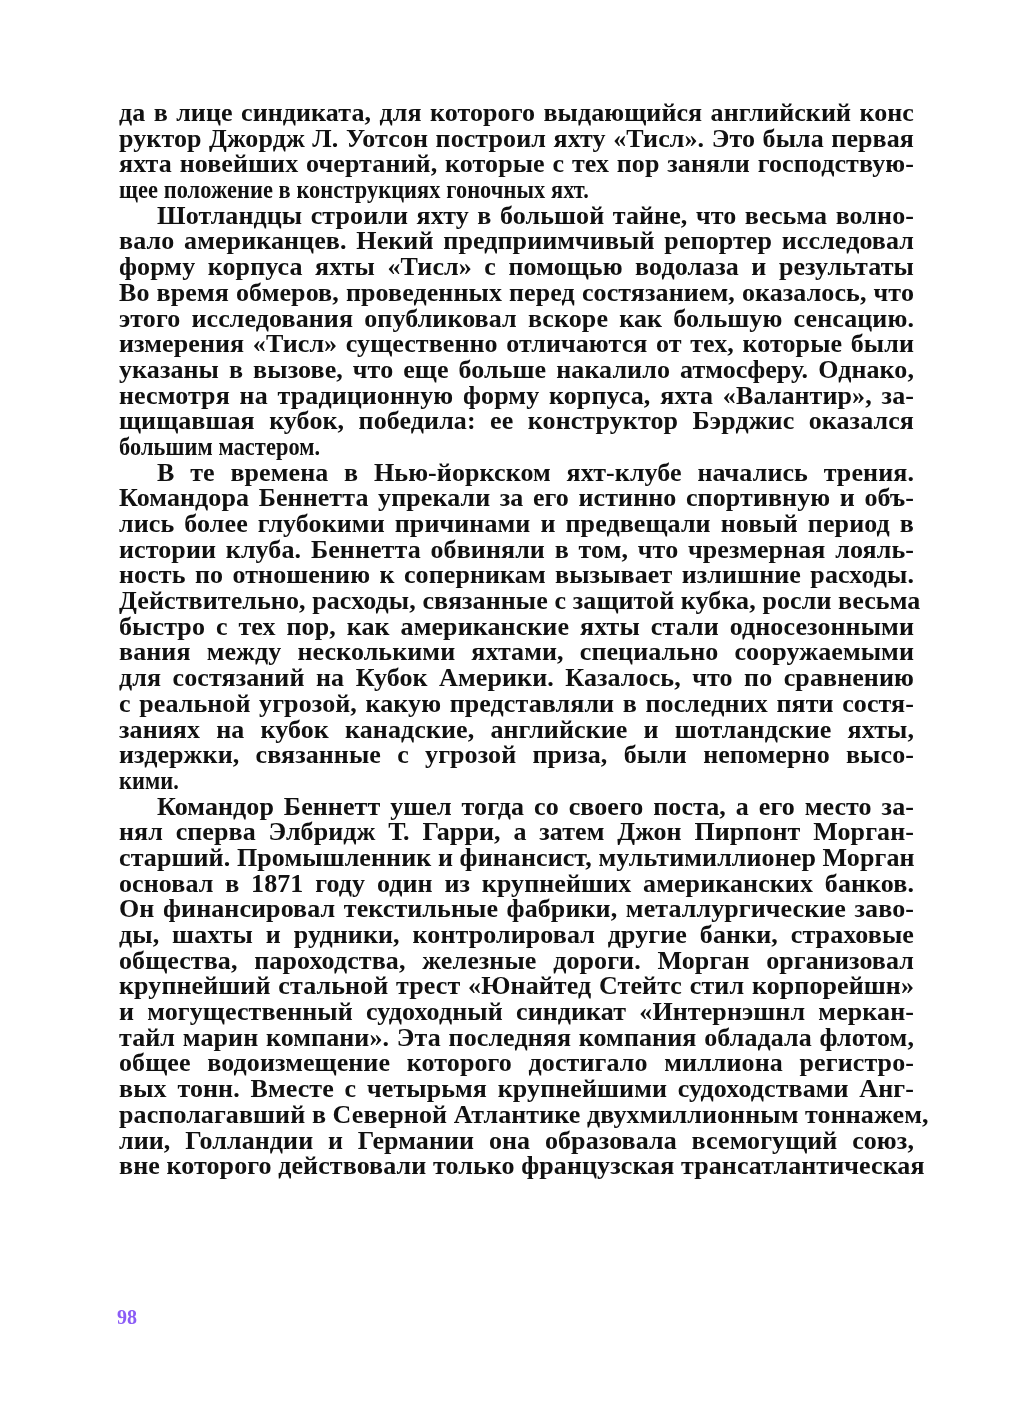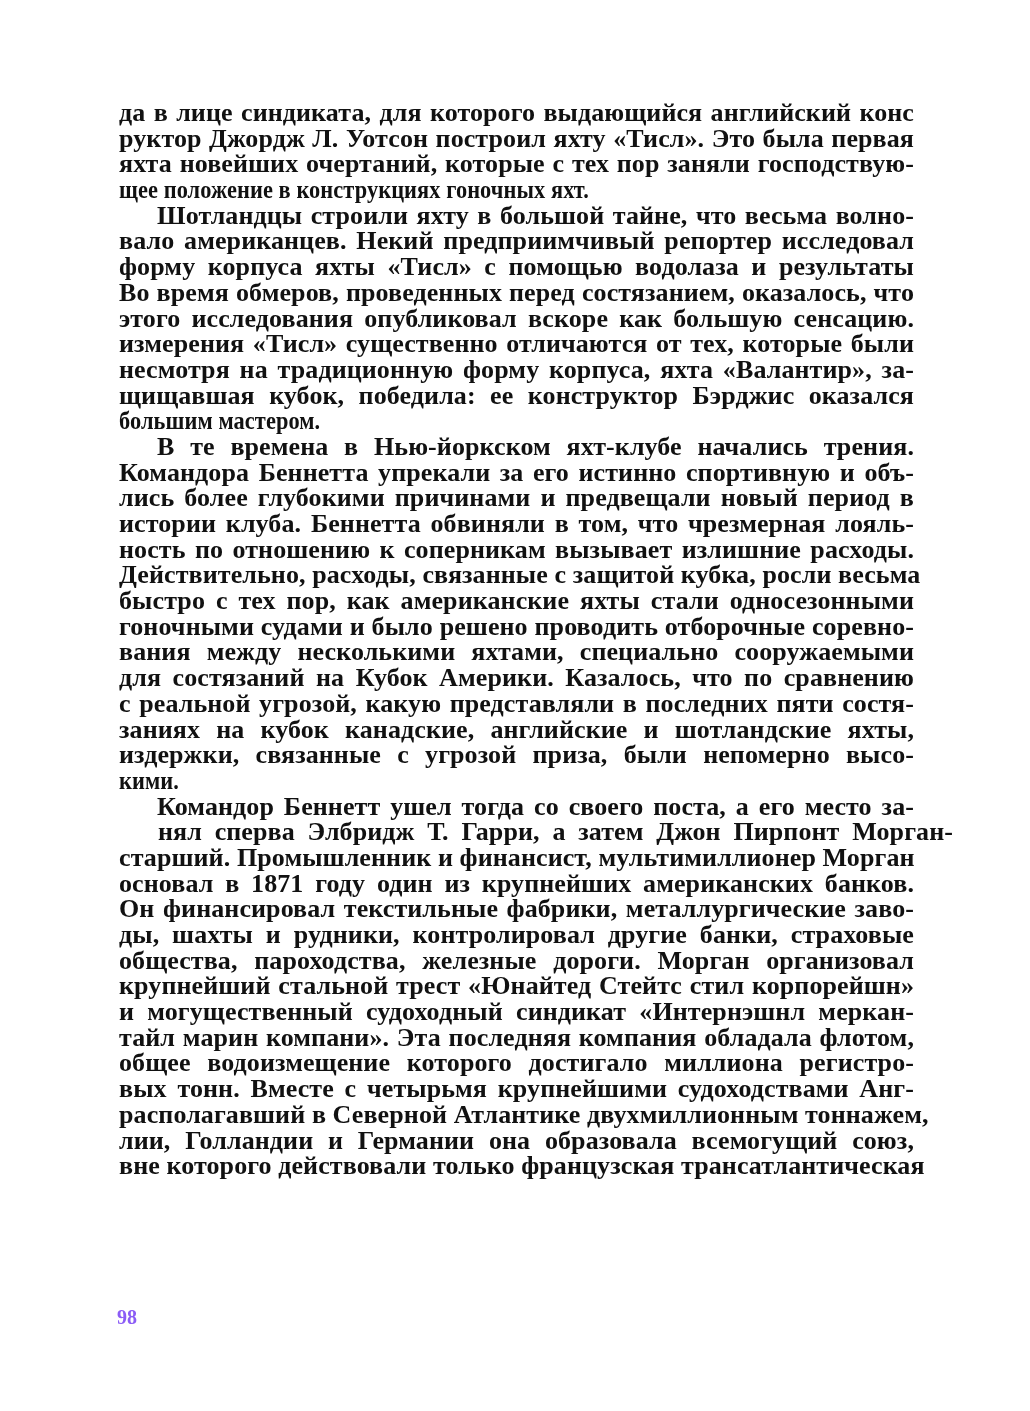--- a/index.html
+++ b/index.html
@@ -60,43 +60,43 @@
       <span class="line" style="display: block; width: 795px;">яхта новейших очертаний, которые с тех пор заняли господствую-</span>
       <span class="line last" style="display: block; width: 924.419px; padding-left: 0px; transform: scaleX(0.86);">щее положение в конструкциях гоночных яхт.</span>
     </div>
     <div>
       <span class="line indent" style="display: block; width: 795px;">Шотландцы строили яхту в большой тайне, что весьма волно-</span>
       <span class="line" style="display: block; width: 795px;">вало американцев. Некий предприимчивый репортер исследовал</span>
       <span class="line" style="display: block; width: 795px;">форму корпуса яхты «Тисл» с помощью водолаза и результаты</span>
       <span class="line" style="display: block; width: 795px;">Во время обмеров, проведенных перед состязанием, оказалось, что</span>
       <span class="line" style="display: block; width: 795px;">этого исследования опубликовал вскоре как большую сенсацию.</span>
       <span class="line" style="display: block; width: 795px;">измерения «Тисл» существенно отличаются от тех, которые были</span>
+      <span class="line" style="display: block; width: 795px;">указаны в вызове, что еще больше накалило атмосферу. Однако,</span>
       <span class="line" style="display: block; width: 795px;">несмотря на традиционную форму корпуса, яхта «Валантир», за-</span>
       <span class="line" style="display: block; width: 795px;">щищавшая кубок, победила: ее конструктор Бэрджис оказался</span>
       <span class="line last" style="display: block; width: 924.419px; padding-left: 0px; transform: scaleX(0.86);">большим мастером.</span>
     </div>
     <div>
       <span class="line indent" style="display: block; width: 795px;">В те времена в Нью-йоркском яхт-клубе начались трения.</span>
       <span class="line" style="display: block; width: 795px;">Командора Беннетта упрекали за его истинно спортивную и объ-</span>
       <span class="line" style="display: block; width: 795px;">лись более глубокими причинами и предвещали новый период в</span>
       <span class="line" style="display: block; width: 795px;">истории клуба. Беннетта обвиняли в том, что чрезмерная лояль-</span>
       <span class="line" style="display: block; width: 795px;">ность по отношению к соперникам вызывает излишние расходы.</span>
       <span class="line" style="display: block; width: 795px;">Действительно, расходы, связанные с защитой кубка, росли весьма</span>
       <span class="line" style="display: block; width: 795px;">быстро с тех пор, как американские яхты стали односезонными</span>
-      <span class="line" style="display: block; width: 795px;">гоночными судами и было решено проводить отборочные соревно-</span>
       <span class="line" style="display: block; width: 795px;">вания между несколькими яхтами, специально сооружаемыми</span>
       <span class="line" style="display: block; width: 795px;">для состязаний на Кубок Америки. Казалось, что по сравнению</span>
       <span class="line" style="display: block; width: 795px;">с реальной угрозой, какую представляли в последних пяти состя-</span>
       <span class="line" style="display: block; width: 795px;">заниях на кубок канадские, английские и шотландские яхты,</span>
       <span class="line" style="display: block; width: 795px;">издержки, связанные с угрозой приза, были непомерно высо-</span>
       <span class="line last" style="display: block; width: 924.419px; padding-left: 0px; transform: scaleX(0.86);">кими.</span>
     </div>
     <div>
       <span class="line indent" style="display: block; width: 795px;">Командор Беннетт ушел тогда со своего поста, а его место за-</span>
-      <span class="line" style="display: block; width: 795px; margin-left: 39px;">нял сперва Элбридж Т. Гарри, а затем Джон Пирпонт Морган-</span>
+      <span class="line" style="display: block; width: 795px;">нял сперва Элбридж Т. Гарри, а затем Джон Пирпонт Морган-</span>
       <span class="line" style="display: block; width: 795px;">старший. Промышленник и финансист, мультимиллионер Морган</span>
       <span class="line" style="display: block; width: 795px;">основал в 1871 году один из крупнейших американских банков.</span>
       <span class="line" style="display: block; width: 795px;">Он финансировал текстильные фабрики, металлургические заво-</span>
       <span class="line" style="display: block; width: 795px;">ды, шахты и рудники, контролировал другие банки, страховые</span>
       <span class="line" style="display: block; width: 795px;">общества, пароходства, железные дороги. Морган организовал</span>
       <span class="line" style="display: block; width: 795px;">крупнейший стальной трест «Юнайтед Стейтс стил корпорейшн»</span>
       <span class="line" style="display: block; width: 795px;">и могущественный судоходный синдикат «Интернэшнл меркан-</span>
       <span class="line" style="display: block; width: 795px;">тайл марин компани». Эта последняя компания обладала флотом,</span>
       <span class="line" style="display: block; width: 795px;">общее водоизмещение которого достигало миллиона регистро-</span>
       <span class="line" style="display: block; width: 795px;">вых тонн. Вместе с четырьмя крупнейшими судоходствами Анг-</span>

